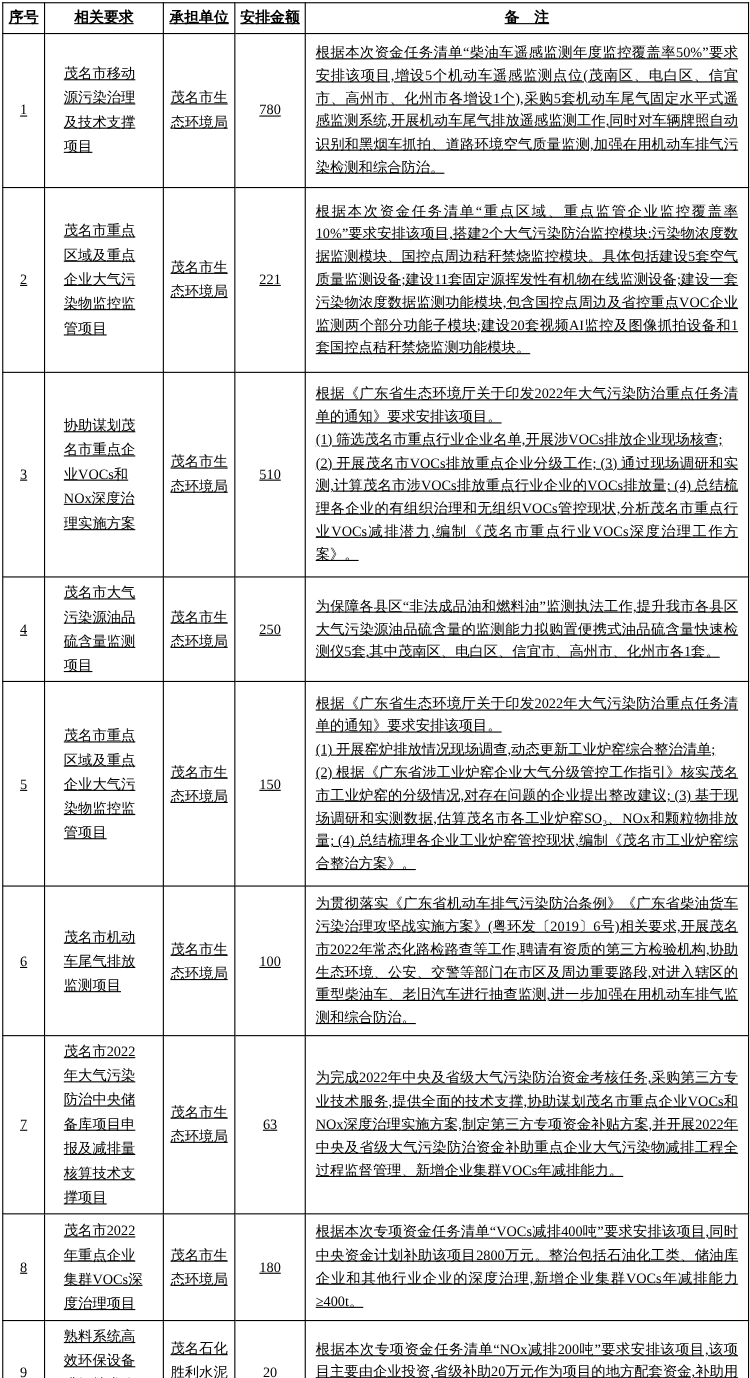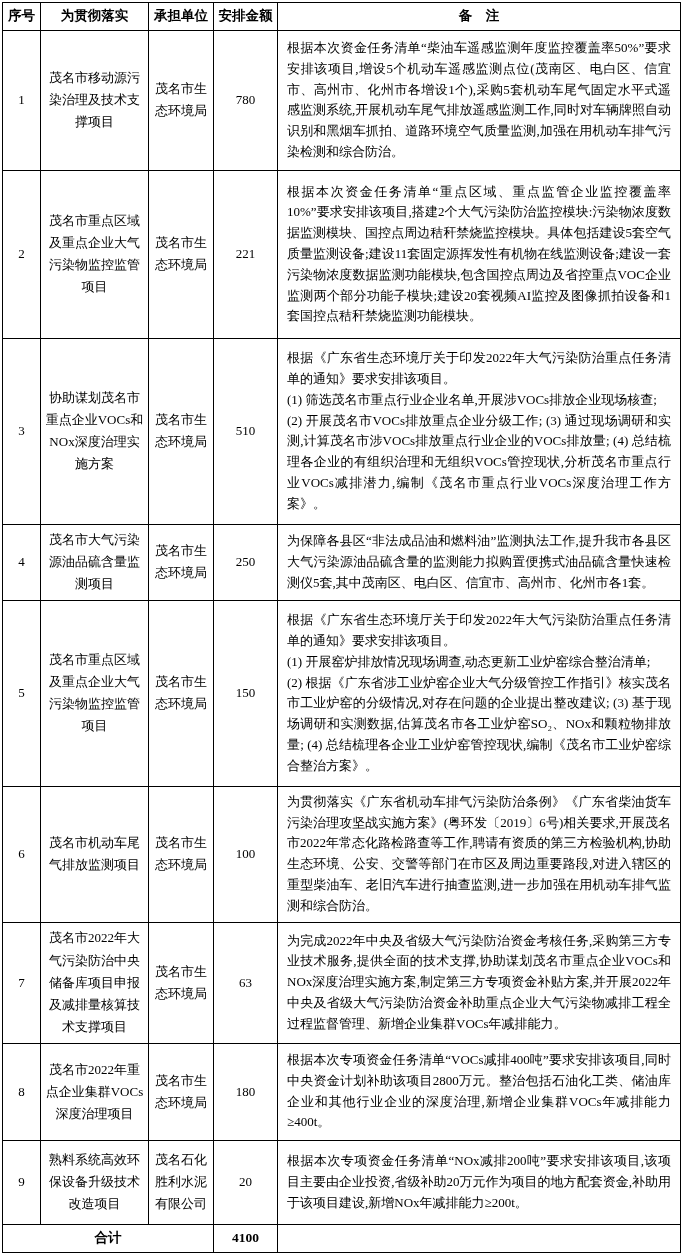--- a/index.html
+++ b/index.html
@@ -12,31 +12,32 @@
   .page { padding: 2px; }
   table.projects {
     width: 678px;
     border-collapse: collapse;
     table-layout: fixed;
   }
   th, td {
     border: 1px solid #000;
     vertical-align: middle;
     overflow: hidden;
+    text-decoration: underline;
   }
   th {
     font-size: 13.5px;
     font-weight: 700;
     text-align: center;
     padding: 4px 2px;
     line-height: 1.4;
   }
   td { font-size: 13px; }
   .c-no, .c-amount { text-align: center; padding: 2px; }
-  .c-name { text-align: center; padding: 3px 4px; line-height: 1.7; }
+  .c-name { padding: 3px 17px; line-height: 1.7; }
   .c-unit { text-align: center; padding: 0 4px; line-height: 1.7; }
   .c-remark {
     text-align: justify;
     padding: 5px 9px;
     line-height: 1.6;
     white-space: pre-line;
   }
   tr.total td {
     font-weight: 700;
     text-align: center;
@@ -52,21 +53,21 @@
       <col style="width:38px">
       <col style="width:108px">
       <col style="width:65px">
       <col style="width:64px">
       <col style="width:403px">
     </colgroup>
 
     <tbody>
         <tr style="height:27px">
       <th>序号</th>
-      <th>为贯彻落实</th>
+      <th>相关要求</th>
       <th>承担单位</th>
       <th>安排金额</th>
       <th>备　注</th>
     </tr>
 
     <tr style="height:140px">
       <td class="c-no">1</td>
       <td class="c-name">茂名市移动源污染治理及技术支撑项目</td>
       <td class="c-unit">茂名市生态环境局</td>
       <td class="c-amount">780</td>

